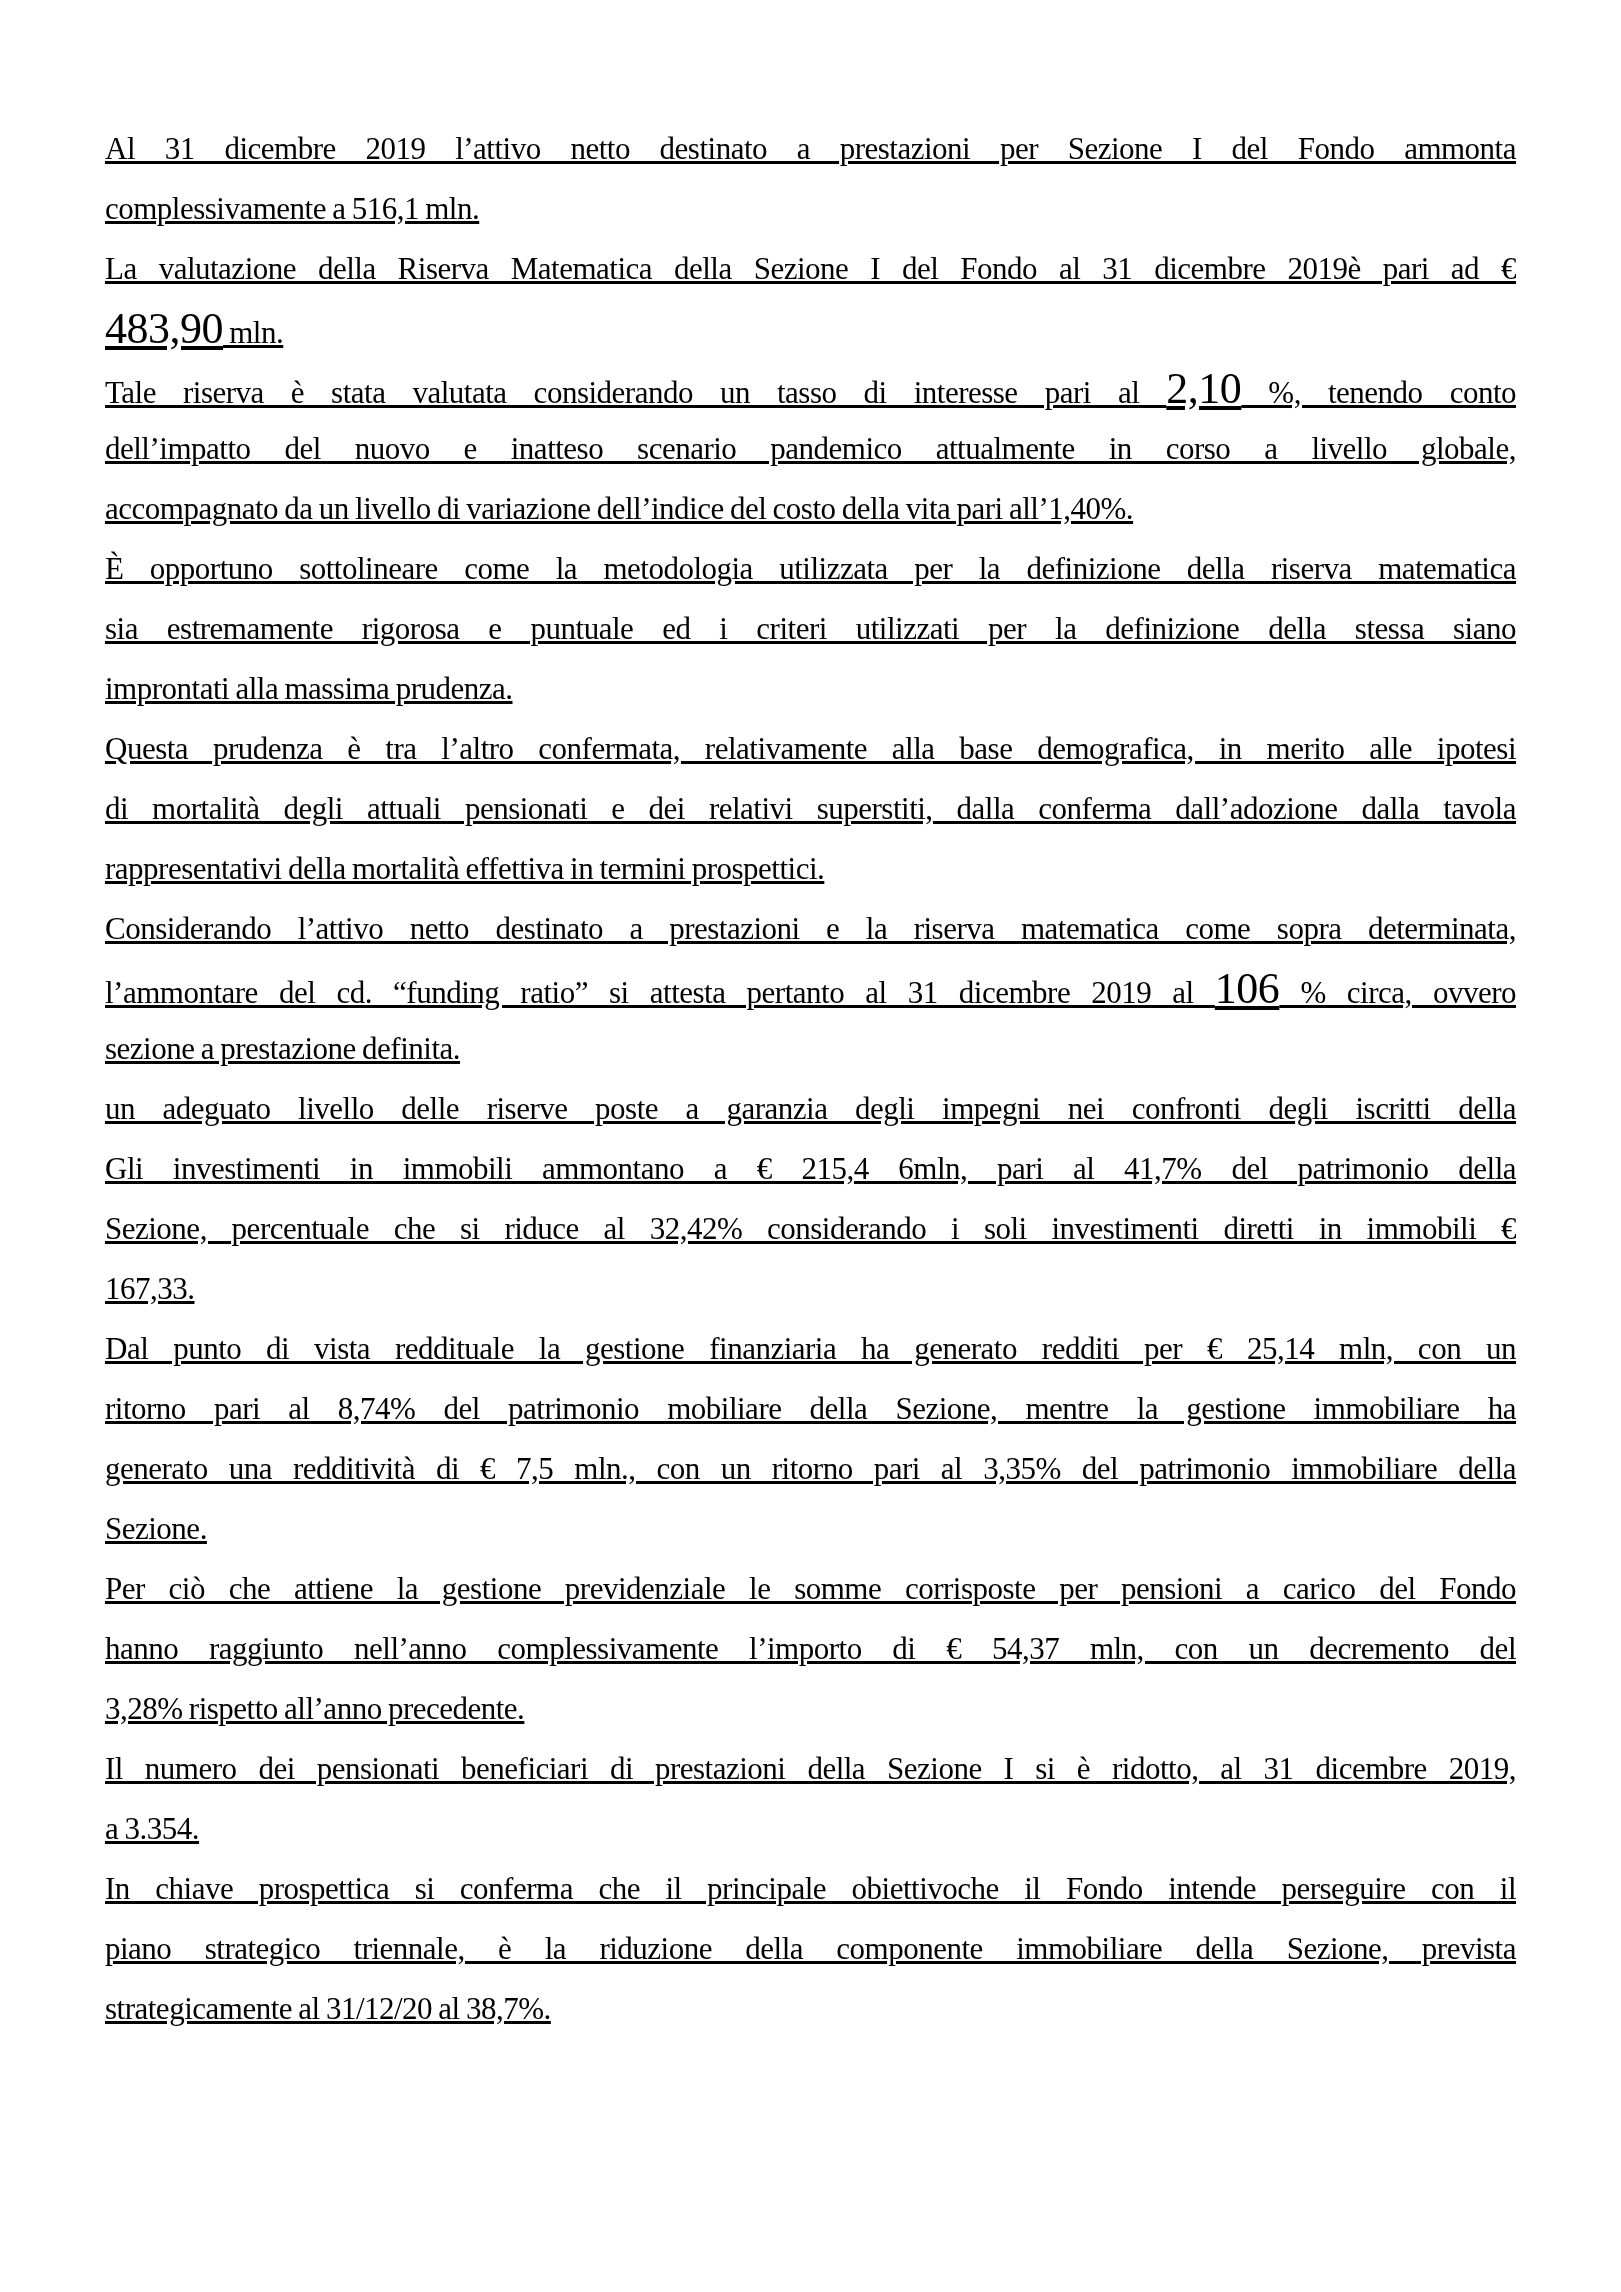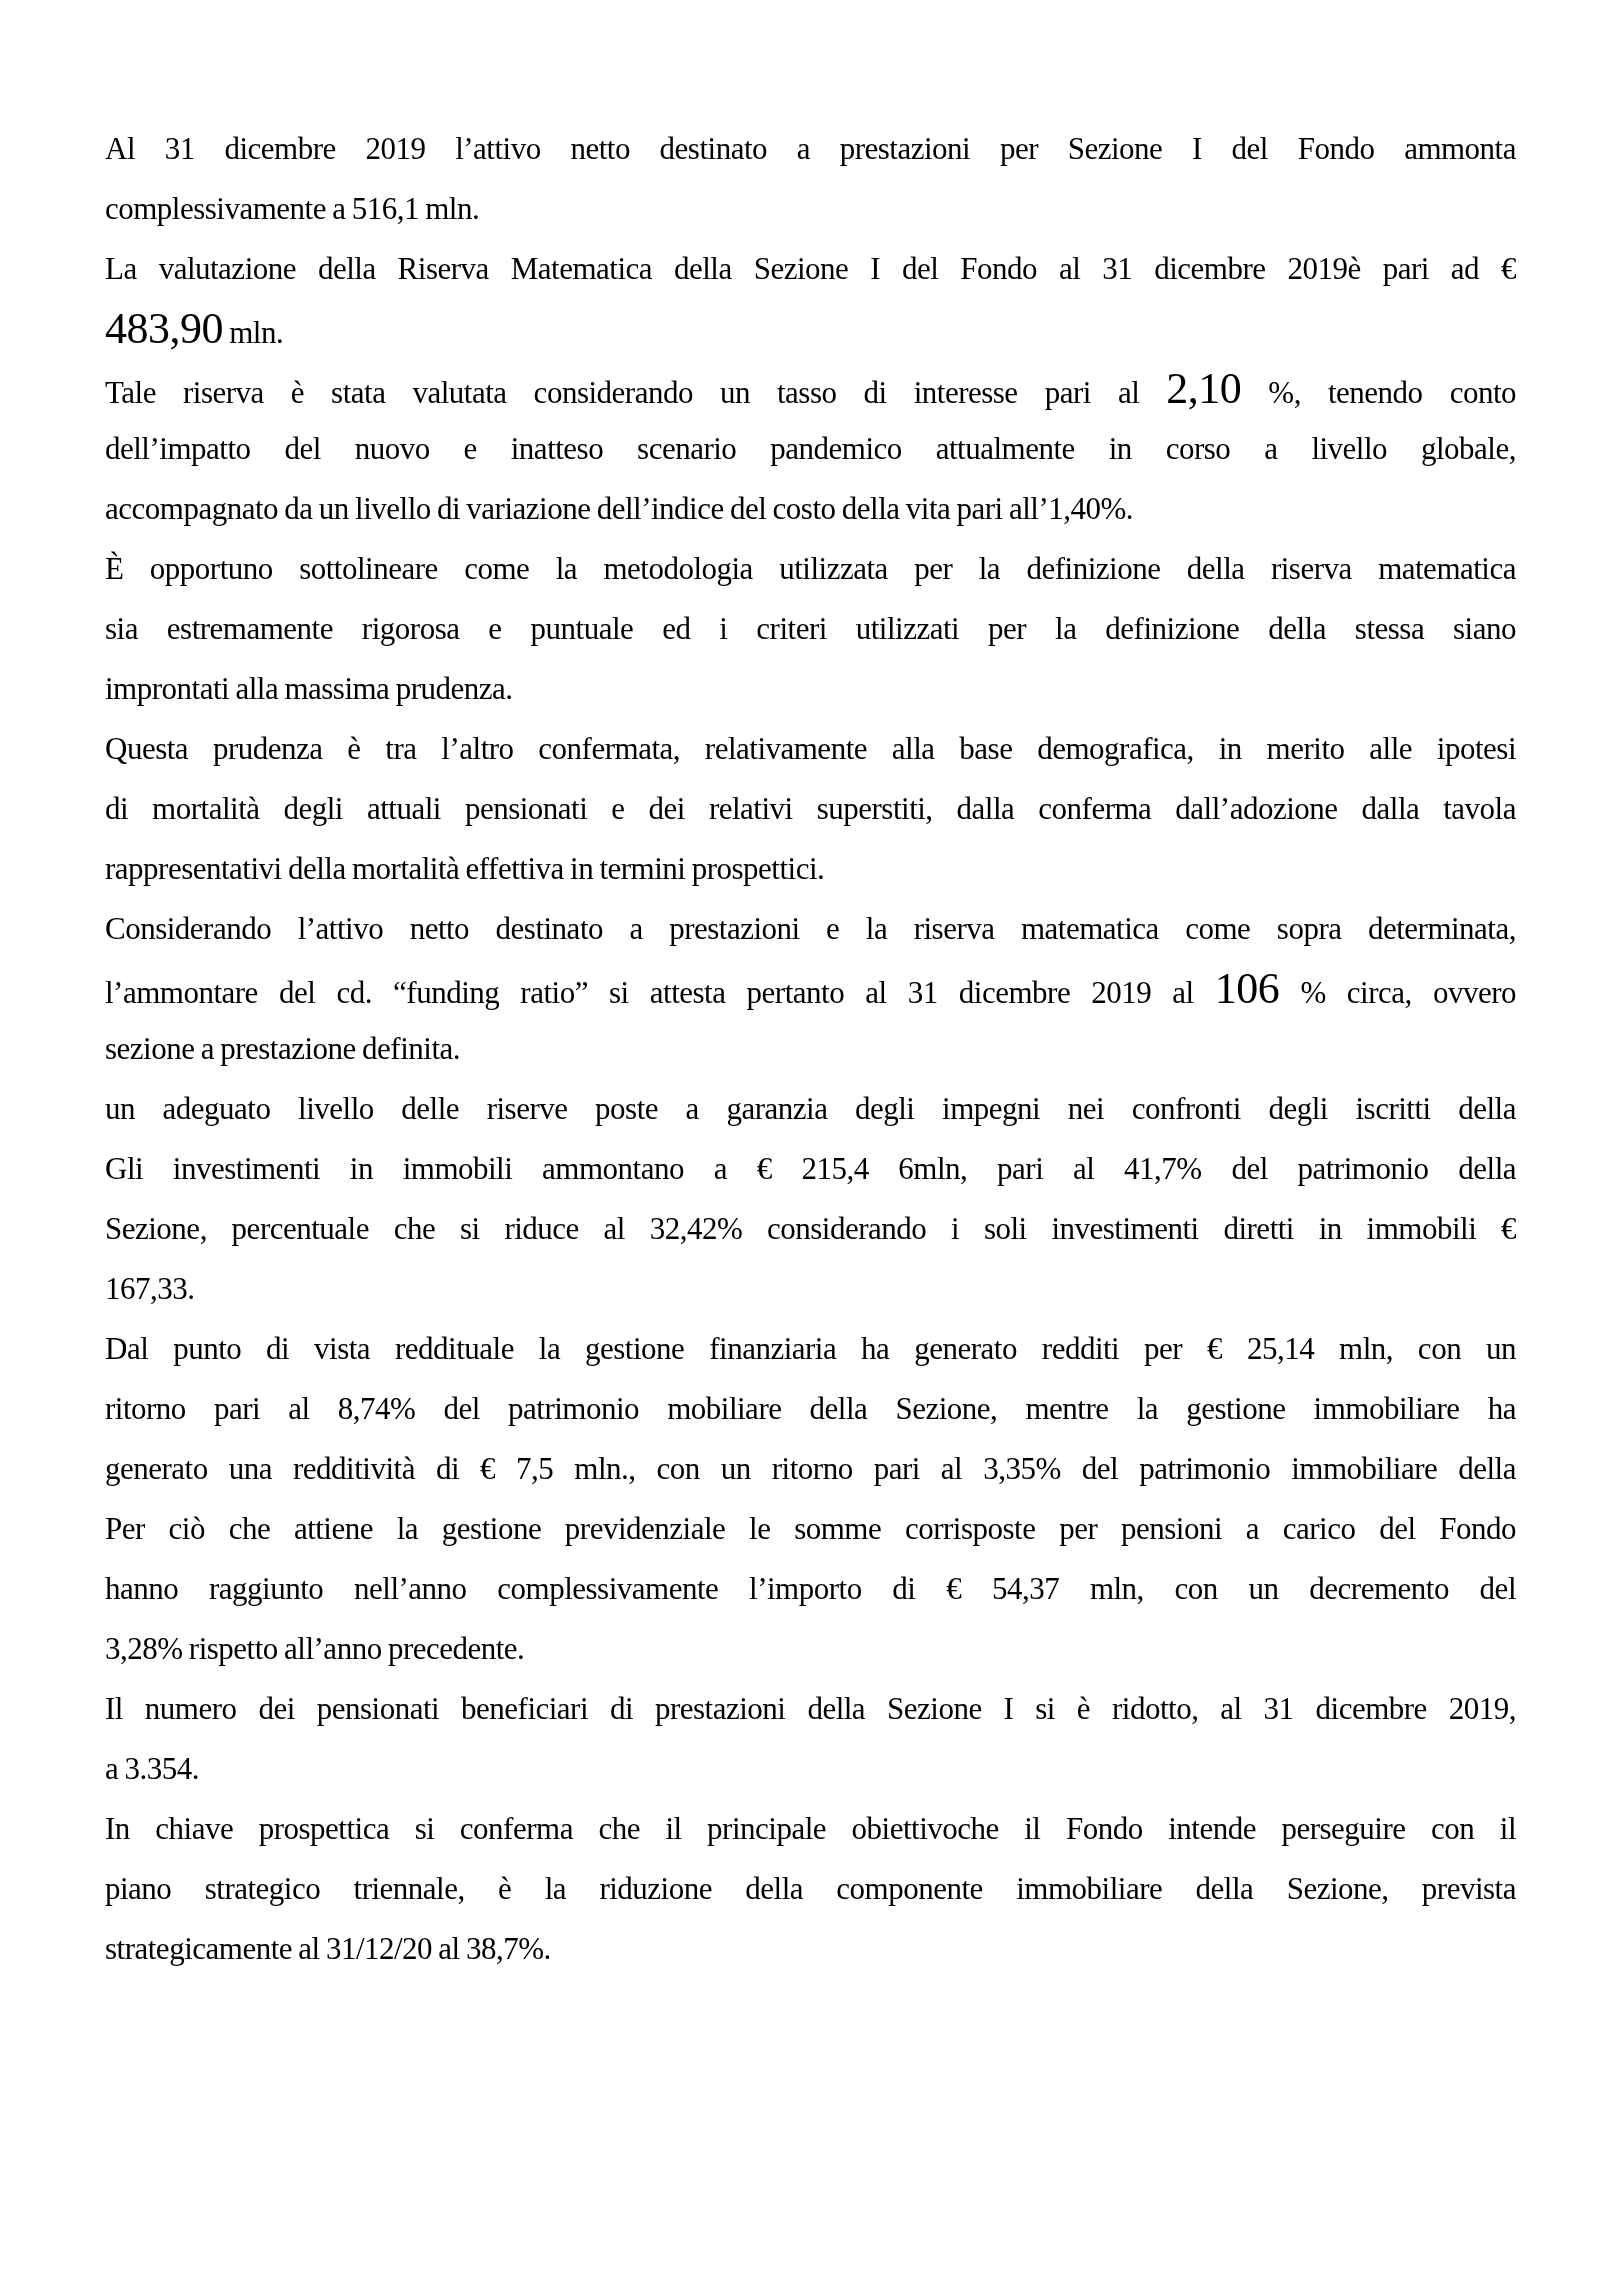--- a/index.html
+++ b/index.html
@@ -36,20 +36,21 @@
     text-align: justify;
     text-align-last: justify;
     white-space: normal;
     overflow: hidden;
   }
   .line-last {
     text-align-last: left;
   }
   .run {
     font-size: 31px;
+    text-decoration: underline;
   }
   .run-large {
     font-size: 44px;
   }
 </style>
 </head>
 <body>
 
 <div class="page">
   <div class="body-text">
@@ -84,20 +85,21 @@
       </div>
       <div class="paragraph">
         <div class="line"><span class="run">Gli investimenti in immobili ammontano a € 215,4 6mln, pari al 41,7% del patrimonio della</span></div>
         <div class="line"><span class="run">Sezione, percentuale che si riduce al 32,42% considerando i soli investimenti diretti in immobili €</span></div>
         <div class="line line-last"><span class="run">167,33.</span></div>
       </div>
       <div class="paragraph">
         <div class="line"><span class="run">Dal punto di vista reddituale la gestione finanziaria ha generato redditi per € 25,14 mln, con un</span></div>
         <div class="line"><span class="run">ritorno pari al 8,74% del patrimonio mobiliare della Sezione, mentre la gestione immobiliare ha</span></div>
         <div class="line"><span class="run">generato una redditività di € 7,5 mln., con un ritorno pari al 3,35% del patrimonio immobiliare della</span></div>
+        <div class="line line-last"><span class="run">Sezione.</span></div>
       </div>
       <div class="paragraph">
         <div class="line"><span class="run">Per ciò che attiene la gestione previdenziale le somme corrisposte per pensioni a carico del Fondo</span></div>
         <div class="line"><span class="run">hanno raggiunto nell’anno complessivamente l’importo di € 54,37 mln, con un decremento del</span></div>
         <div class="line line-last"><span class="run">3,28% rispetto all’anno precedente.</span></div>
       </div>
       <div class="paragraph">
         <div class="line"><span class="run">Il numero dei pensionati beneficiari di prestazioni della Sezione I si è ridotto, al 31 dicembre 2019,</span></div>
         <div class="line line-last"><span class="run">a 3.354.</span></div>
       </div>

